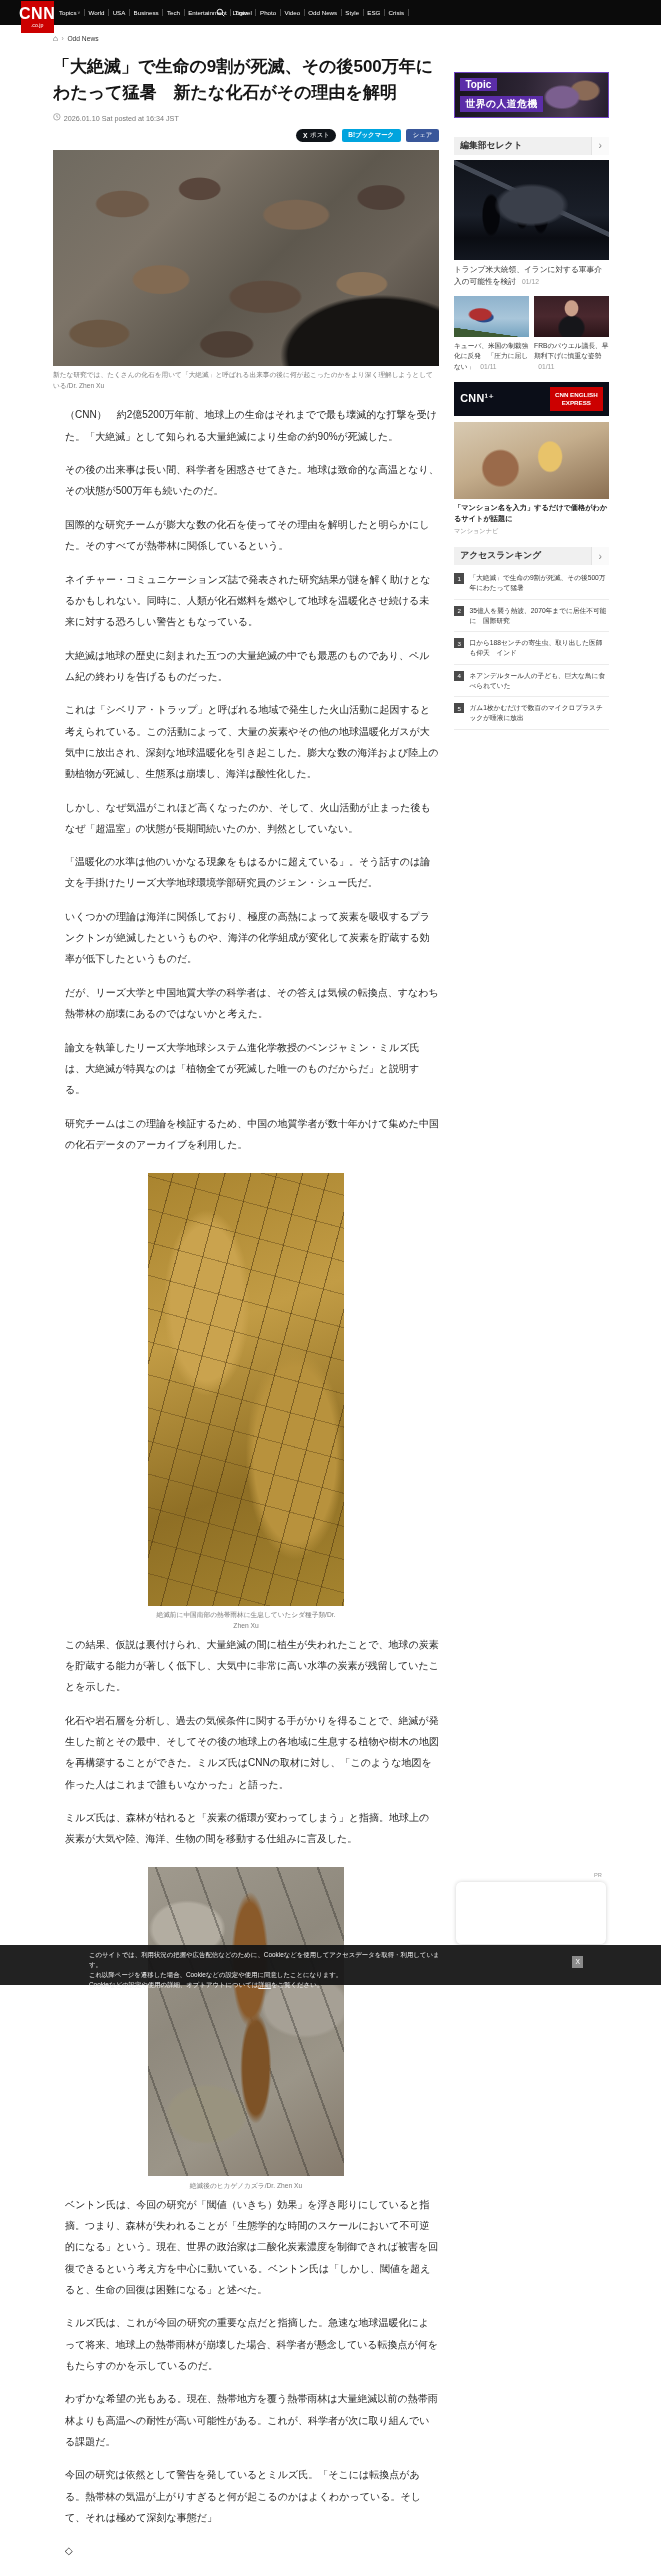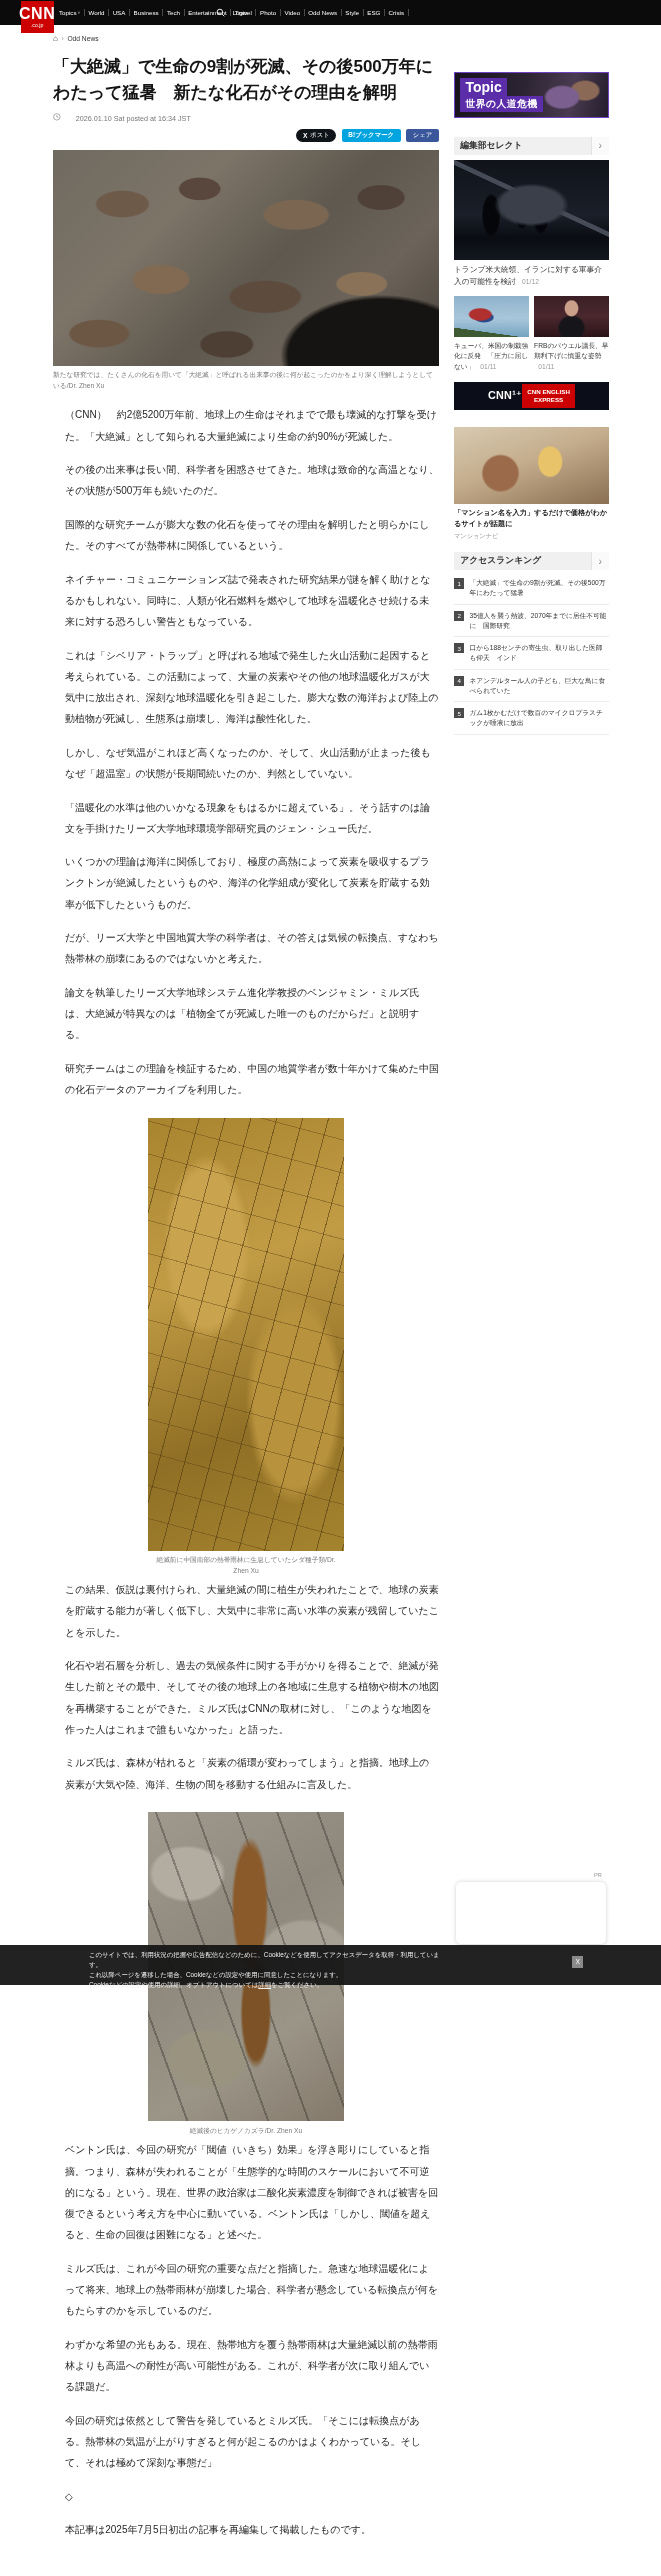--- a/index.html
+++ b/index.html
@@ -23,21 +23,21 @@
   .search-btn svg { display:block; }
   .login { color:#fff; font-size:6.2px; cursor:pointer; }
   
   .breadcrumb { position:absolute; left:53px; top:34px; font-size:6.7px; color:#444; display:flex; align-items:center; gap:3.6px; }
   .bc-home { font-size:8.2px; color:#222; cursor:pointer; }
   .bc-sep { color:#999; }
   .bc-link { color:#333; cursor:pointer; }
   
   .main-col { position:absolute; left:53px; top:54px; width:386px; }
   h1.title { font-size:17px; line-height:1.5; color:#151515; font-weight:bold; }
-  .dateline { margin-top:8.2px; display:flex; align-items:center; gap:15px; color:#777; font-size:7.2px; }
+  .dateline { margin-top:8.2px; display:flex; align-items:center; gap:3px; color:#777; font-size:7.2px; }
   .share-row { margin-top:6.2px; display:flex; justify-content:flex-end; gap:5.2px; }
   .share-btn { height:13.4px; display:inline-flex; align-items:center; gap:2.6px; padding:0 6.7px; border-radius:6.7px;
                color:#fff; font-size:6.4px; cursor:pointer; }
   .share-x { background:#0f1419; }
   .share-x .xmark { font-weight:bold; font-size:6.7px; }
   .share-b { background:#00a4de; border-radius:2.1px; font-weight:bold; }
   .share-f { background:#39579a; border-radius:2.1px; }
   figure.photo { margin-top:7.2px; }
   .imgbox { width:100%; position:relative; overflow:hidden; }
   .hero-img { height:216px;
@@ -78,21 +78,21 @@
   .body-text { margin-top:13.4px; }
   .body-text p { font-size:10px; line-height:2.12; margin-bottom:12.4px; color:#262626;margin-left:12px; }
   
   .sidebar { position:absolute; left:454px; top:72px; width:155px; }
   .topic-banner { width:155px; height:46px; border:1.5px solid #6f42c1; position:relative; cursor:pointer;
     background:
       radial-gradient(31px 20.6px at 70% 55%, #7b5f8f 0 50%, transparent 60%),
       radial-gradient(26px 18px at 85% 40%, #8a6a56 0 50%, transparent 60%),
       linear-gradient(100deg,#17131d 0%, #2c2433 45%, #4a3b50 75%, #241d2c 100%); }
   .topic-label { position:absolute; left:5.2px; top:5.2px; background:#5b2da8; color:#fff; font-weight:bold;
-                 font-size:14px; padding:1px 5.2px; }
+                 font-size:10px; padding:1px 5.2px; }
   .topic-title { position:absolute; left:5.2px; top:23px; background:#5b2da8; color:#fff; font-weight:bold;
                  font-size:9.8px; padding:1.5px 5.2px; letter-spacing:0.5px; }
   .side-header { margin-top:18.5px; height:18.5px; background:#f0f0f0; display:flex; align-items:center;
                  justify-content:space-between; }
   .side-header .sh-label { font-size:8.8px; font-weight:bold; color:#333; padding-left:6.2px; }
   .sh-arrow { width:18.5px; height:18.5px; background:#fafafa; border-left:0.5px solid #e2e2e2; color:#888;
               font-size:10.3px; display:flex; align-items:center; justify-content:center; cursor:pointer; }
   .sel-img { margin-top:5.2px; width:155px; height:100px; cursor:pointer;
     background:
       radial-gradient(62px 36px at 50% 45%, #3a3f4a 0 50%, transparent 60%),
@@ -111,26 +111,26 @@
       radial-gradient(17.5px 9.3px at 40% 52%, #2a4a8a 0 50%, transparent 60%),
       linear-gradient(8deg, #3d5a33 0 18%, transparent 18.5%),
       linear-gradient(180deg,#8fb3cd 0%, #a9c6da 55%, #74a3c0 100%); }
   .thumb-powell {
     background:
       radial-gradient(11.3px 13.4px at 50% 30%, #caa08a 0 55%, transparent 65%),
       radial-gradient(21.6px 20.6px at 50% 78%, #16161a 0 55%, transparent 65%),
       linear-gradient(180deg,#3a2026 0%, #4a282e 50%, #2a1418 100%); }
   .thumb-caps { margin-top:4.1px; display:flex; gap:5.2px; }
   .thumb-cap { width:75px; font-size:6.7px; line-height:1.5; color:#333; cursor:pointer; }
-  .express-banner { margin-top:10.3px; width:155px; height:28px; background:#0b0e18; display:flex; align-items:center;
-                    justify-content:center; padding:0 6.2px; cursor:pointer; }
+  .express-banner { margin-top:10.3px; width:155px; height:34px; background:#0b0e18; display:flex; align-items:center;
+                    justify-content:space-between; padding:0 6.2px; cursor:pointer; }
   .express-logo { color:#fff; font-size:10.8px; font-weight:bold; letter-spacing:0.3px; }
   .express-badge { background:#c00; color:#fff; text-align:center; font-weight:bold; font-size:6.2px;
                    line-height:1.3; padding:3.6px 5.2px; }
-  .side-ad { margin-top:17px; cursor:pointer; }
+  .side-ad { margin-top:6px; cursor:pointer; }
   .side-ad-img { width:155px; height:77px;
     background:
       radial-gradient(20.6px 26px at 62% 45%, #e8c36a 0 55%, transparent 62%),
       radial-gradient(31px 31px at 30% 60%, #9a6a4a 0 55%, transparent 62%),
       linear-gradient(160deg,#d8cab2 0%, #c4ad8c 45%, #8a6f52 100%); }
   .side-ad-title { margin-top:4.1px; font-size:7.2px; font-weight:bold; line-height:1.5; color:#222; }
   .side-ad-src { margin-top:2.1px; font-size:6.2px; color:#999; }
   .ranking-list { margin-top:2.1px; }
   .rank-item { display:flex; gap:5.2px; padding:5.7px 0; border-bottom:0.5px solid #ececec; cursor:pointer; }
   .rank-num { flex:0 0 10.3px; height:10.3px; background:#4a4a4a; color:#fff; font-size:6.2px; display:flex;
@@ -216,20 +216,21 @@
   <figure class="photo">
     <div class="imgbox hero-img"></div>
     <figcaption>新たな研究では、たくさんの化石を用いて「大絶滅」と呼ばれる出来事の後に何が起こったのかをより深く理解しようとしている/Dr. Zhen Xu</figcaption>
   </figure>
 
   <div class="body-text">
     <p>（CNN）　約2億5200万年前、地球上の生命はそれまでで最も壊滅的な打撃を受けた。「大絶滅」として知られる大量絶滅により生命の約90%が死滅した。</p>
     <p>その後の出来事は長い間、科学者を困惑させてきた。地球は致命的な高温となり、その状態が500万年も続いたのだ。</p>
     <p>国際的な研究チームが膨大な数の化石を使ってその理由を解明したと明らかにした。そのすべてが熱帯林に関係しているという。</p>
     <p>ネイチャー・コミュニケーションズ誌で発表された研究結果が謎を解く助けとなるかもしれない。同時に、人類が化石燃料を燃やして地球を温暖化させ続ける未来に対する恐ろしい警告ともなっている。</p>
+    <p>大絶滅は地球の歴史に刻まれた五つの大量絶滅の中でも最悪のものであり、ペルム紀の終わりを告げるものだった。</p>
     <p>これは「シベリア・トラップ」と呼ばれる地域で発生した火山活動に起因すると考えられている。この活動によって、大量の炭素やその他の地球温暖化ガスが大気中に放出され、深刻な地球温暖化を引き起こした。膨大な数の海洋および陸上の動植物が死滅し、生態系は崩壊し、海洋は酸性化した。</p>
     <p>しかし、なぜ気温がこれほど高くなったのか、そして、火山活動が止まった後もなぜ「超温室」の状態が長期間続いたのか、判然としていない。</p>
     <p>「温暖化の水準は他のいかなる現象をもはるかに超えている」。そう話すのは論文を手掛けたリーズ大学地球環境学部研究員のジェン・シュー氏だ。</p>
     <p>いくつかの理論は海洋に関係しており、極度の高熱によって炭素を吸収するプランクトンが絶滅したというものや、海洋の化学組成が変化して炭素を貯蔵する効率が低下したというものだ。</p>
     <p>だが、リーズ大学と中国地質大学の科学者は、その答えは気候の転換点、すなわち熱帯林の崩壊にあるのではないかと考えた。</p>
     <p>論文を執筆したリーズ大学地球システム進化学教授のベンジャミン・ミルズ氏は、大絶滅が特異なのは「植物全てが死滅した唯一のものだからだ」と説明する。</p>
     <p>研究チームはこの理論を検証するため、中国の地質学者が数十年かけて集めた中国の化石データのアーカイブを利用した。</p>
 
     <figure class="fig-narrow">
       <div class="imgbox img2"></div>

